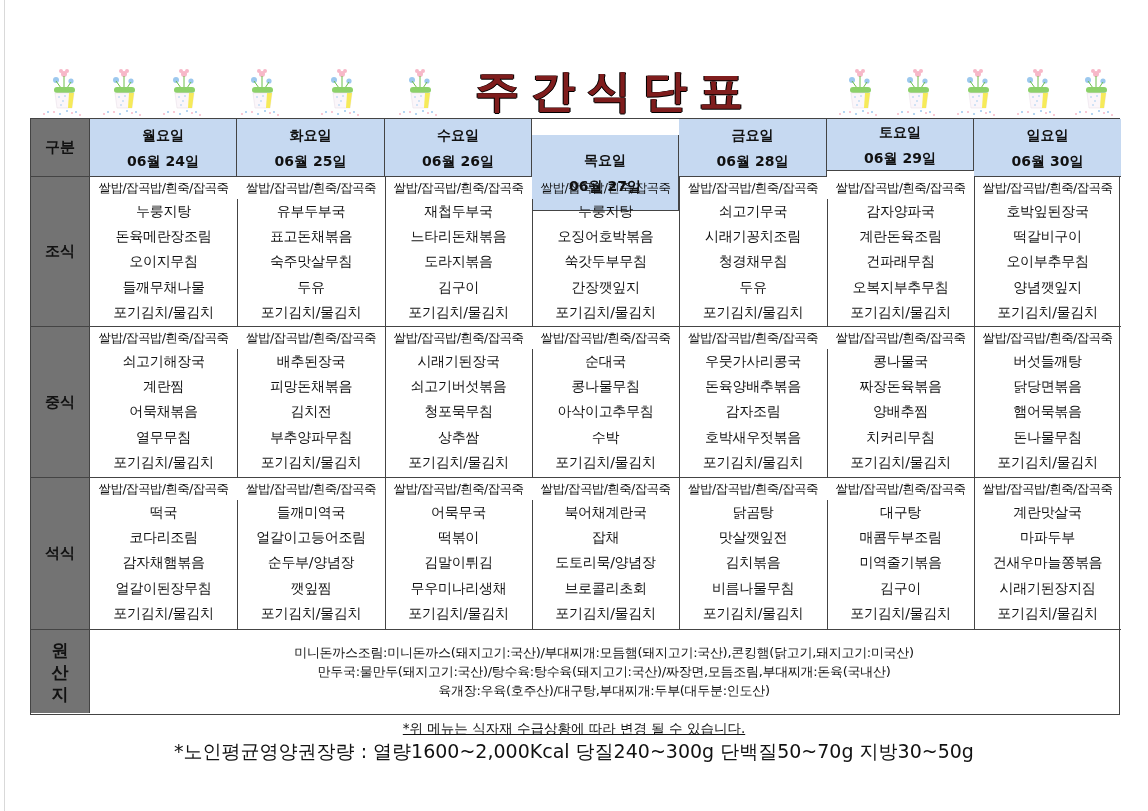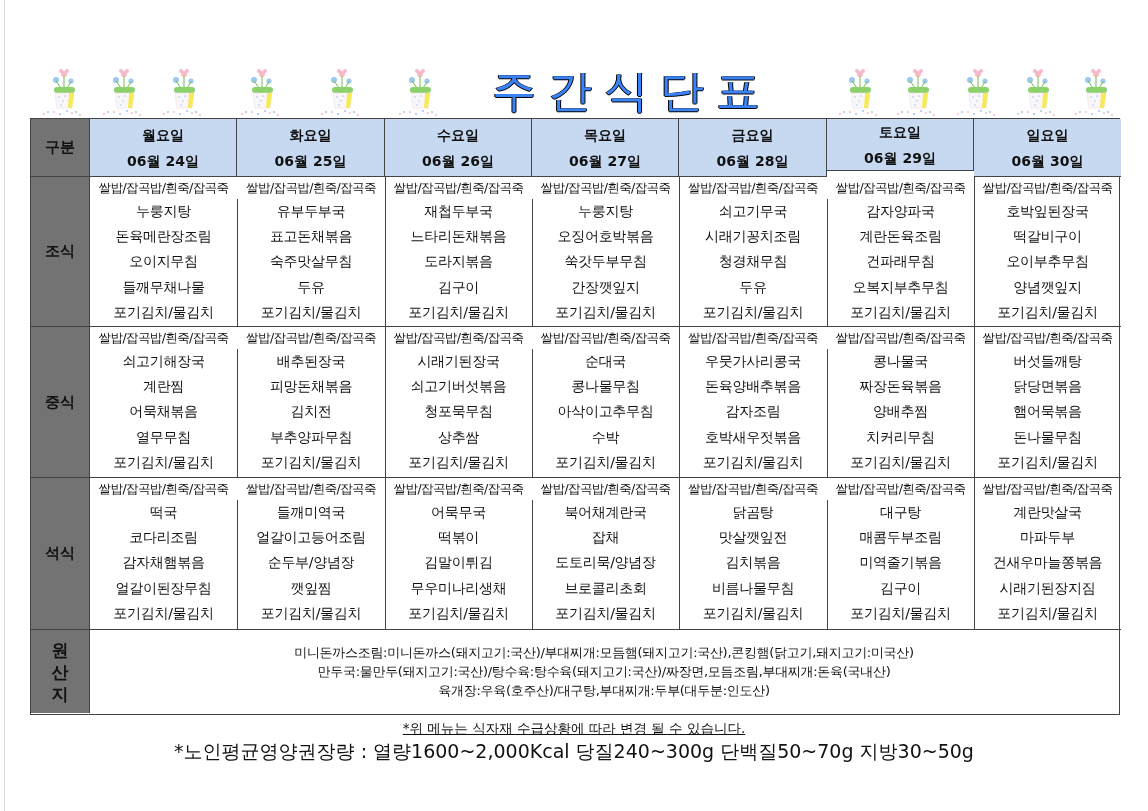--- a/index.html
+++ b/index.html
@@ -3,24 +3,24 @@
 <meta charset="utf-8">
 <style>
   html, body { margin:0; padding:0; background:#ffffff; }
   body { width:1148px; height:811px; position:relative; overflow:hidden;
          font-family:"DejaVu Sans","Liberation Sans",sans-serif; color:#111; }
   .leftline { position:absolute; left:4px; top:0; width:1px; height:811px; background:#d9d9d9; }
 
   
   .title-band { position:absolute; left:30px; top:64px; width:1090px; height:54px; }
   .flower { position:absolute; top:2px; width:52px; height:52px; }
-  .title { position:absolute; left:457px; top:0; width:290px; height:54px;
+  .title { position:absolute; left:440px; top:0; width:290px; height:54px;
            display:flex; align-items:center; justify-content:center;
-           font-family:"DejaVu Sans",sans-serif; font-weight:400; font-size:44px;
-           letter-spacing:12px; color:#3b82f6; text-shadow:1px 0 0 #000, -1px 0 0 #000, 0 1px 0 #000; }
+           font-family:"DejaVu Sans",sans-serif; font-weight:700; font-size:44px;
+           letter-spacing:12px; color:#7f1d1d; text-shadow:1px 0 0 #000, -1px 0 0 #000, 0 1px 0 #000; }
 
   
   .tbl { position:absolute; left:30px; top:118px; width:1090px; height:597px;
          border:1.5px solid #444; box-sizing:border-box; }
   .cell { position:absolute; box-sizing:border-box; }
   .hdr { background:#c6d9f1; border-right:1px solid #444; border-bottom:1px solid #444;
          display:flex; flex-direction:column; align-items:center; justify-content:center; }
   .hdr .day { font-size:14px; font-weight:bold; line-height:26px; }
   .hdr .date { font-size:14px; font-weight:bold; line-height:26px; }
   .label { background:#737373; border-right:1px solid #444; border-bottom:1px solid #444;
@@ -424,21 +424,21 @@
                    <div class="date">06월 24일</div>
     </div>
     <div class="cell hdr" style="left: 206px; top: 0px; width: 148px; height: 58px;">
       <div class="day">화요일</div>
                    <div class="date">06월 25일</div>
     </div>
     <div class="cell hdr" style="left: 354px; top: 0px; width: 147px; height: 58px;">
       <div class="day">수요일</div>
                    <div class="date">06월 26일</div>
     </div>
-    <div class="cell hdr" style="left: 501px; top: 0px; width: 147px; height: 58px;">
+    <div class="cell hdr" style="left: 501px; top: 16px; width: 147px; height: 76px;">
       <div class="day">목요일</div>
                    <div class="date">06월 27일</div>
     </div>
     <div class="cell hdr" style="left: 648px; top: 0px; width: 148px; height: 58px;">
       <div class="day">금요일</div>
                    <div class="date">06월 28일</div>
     </div>
     <div class="cell hdr" style="left: 796px; top: 0px; width: 147px; height: 52px; text-align: center;">
       <div class="day">토요일</div>
                    <div class="date">06월 29일</div>

